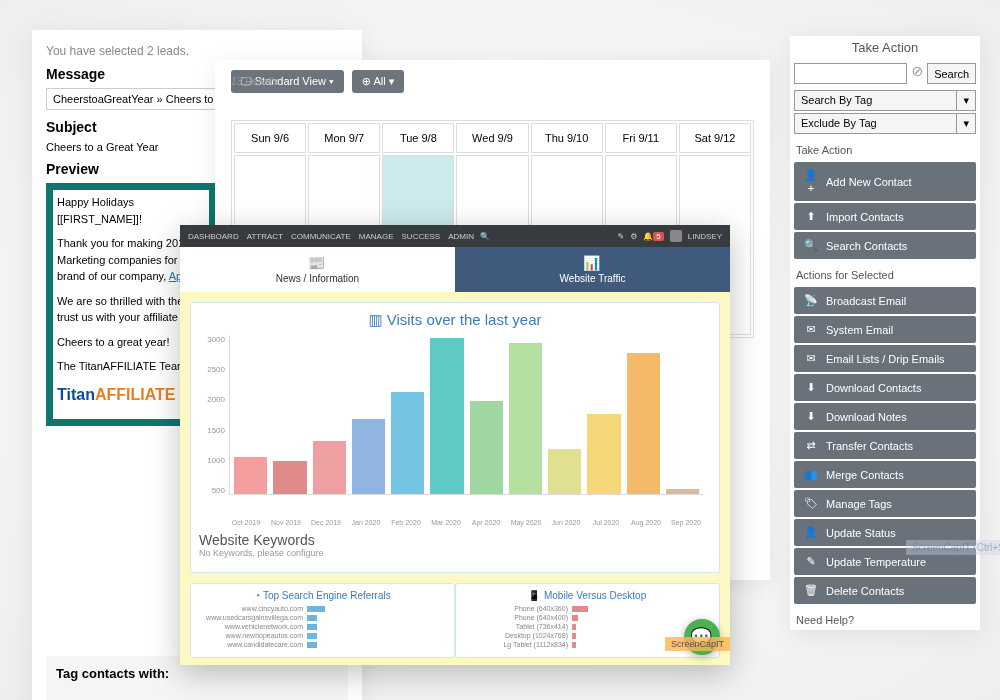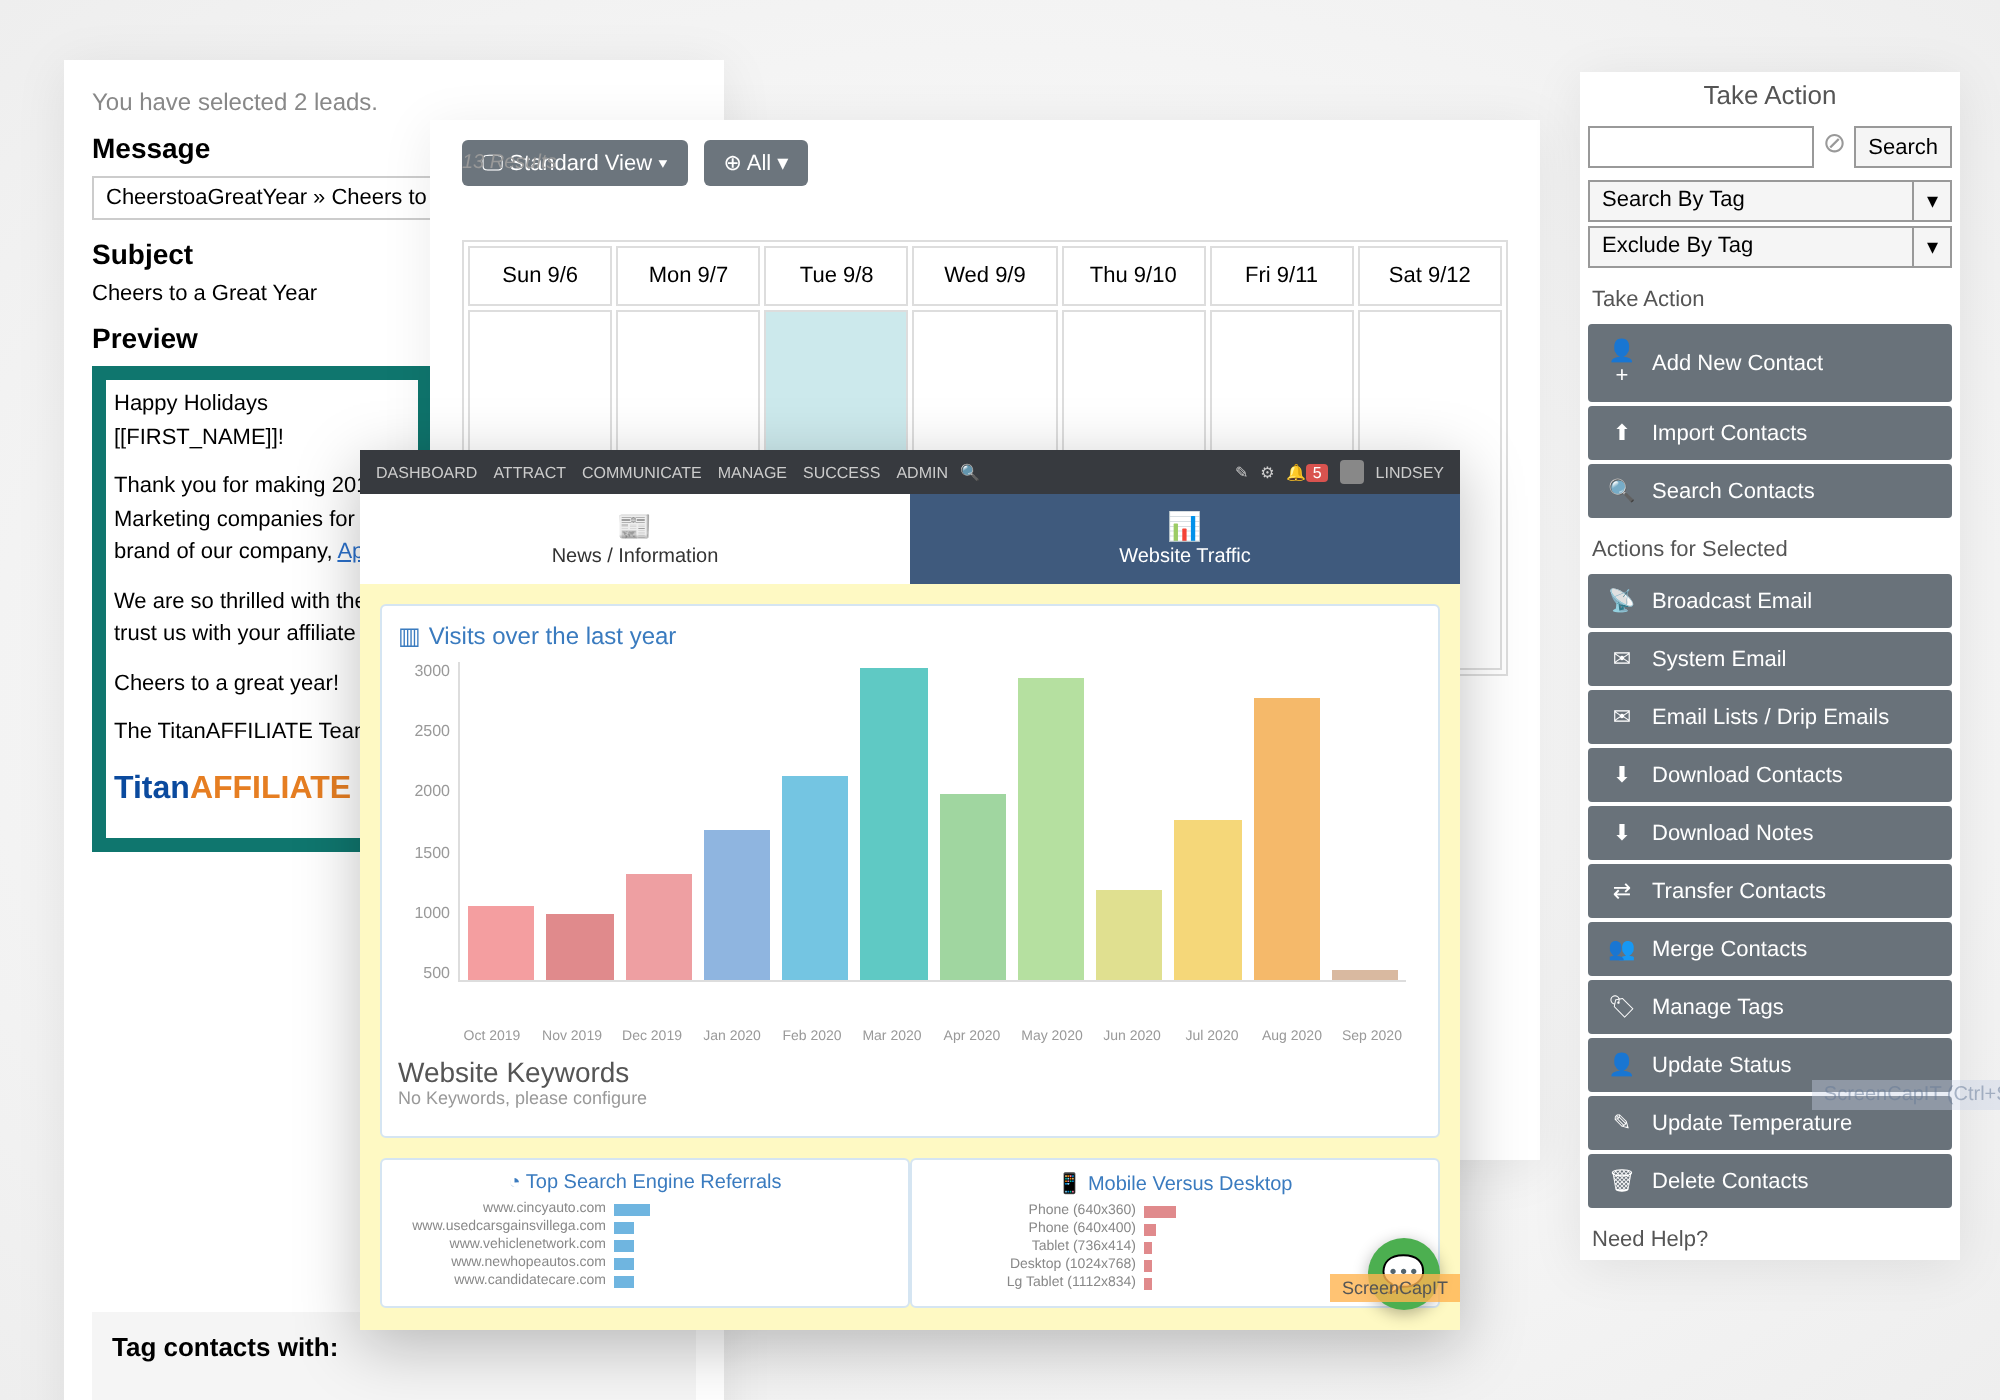--- a/index.html
+++ b/index.html
@@ -59,21 +59,21 @@
 .dash-top .spacer{flex:1}
 .dash-top .user{display:flex;align-items:center;gap:6px}
 .dash-top .user .avatar{width:12px;height:12px;background:#888;border-radius:2px}
 .dash-top .badge{background:#d9534f;color:#fff;border-radius:2px;padding:0 3px;font-size:8px}
 .dash-tabs{display:flex;background:#3f5a7d}
 .dash-tabs .tab{flex:1;text-align:center;color:#fff;padding:8px;font-size:10px}
 .dash-tabs .tab:first-child{background:#fff;color:#333}
 .dash-tabs .tab .ic{font-size:14px;display:block;margin-bottom:2px}
 .dash-body{padding:10px;overflow:hidden}
 .chart-card{background:#fff;border:1px solid #d5e5f2;border-radius:3px;padding:8px}
-.chart-title{text-align:left;color:#3a7bbf;font-size:12px;margin-bottom:6px}
+.chart-title{text-align:center;color:#3a7bbf;font-size:15px;margin-bottom:6px}
 .chart-title .ic{margin-right:4px}
 .chart-area{position:relative;height:180px;padding-left:30px;padding-right:8px}
 .y-axis{position:absolute;left:0;top:0;height:160px;width:26px;display:flex;flex-direction:column;justify-content:space-between;font-size:8px;color:#999;text-align:right}
 .bars{display:flex;align-items:flex-end;height:160px;gap:6px;border-left:1px solid #ddd;border-bottom:1px solid #ddd;padding:0 4px}
 .bar{flex:1;position:relative}
 .bar .fill{width:100%}
 .x-axis{display:flex;gap:6px;padding-left:30px;padding-right:8px;margin-top:4px}
 .x-axis .xl{flex:1;font-size:7px;color:#999;text-align:center}
 .kw-section{margin-top:4px;padding:2px 0 6px}
 .kw-section .h{font-size:14px;color:#555}

